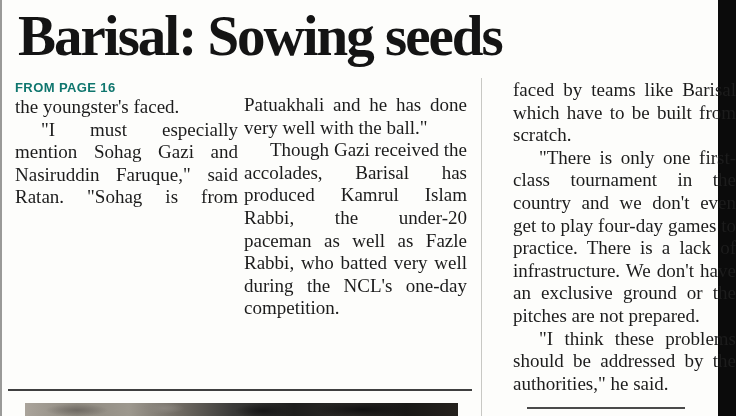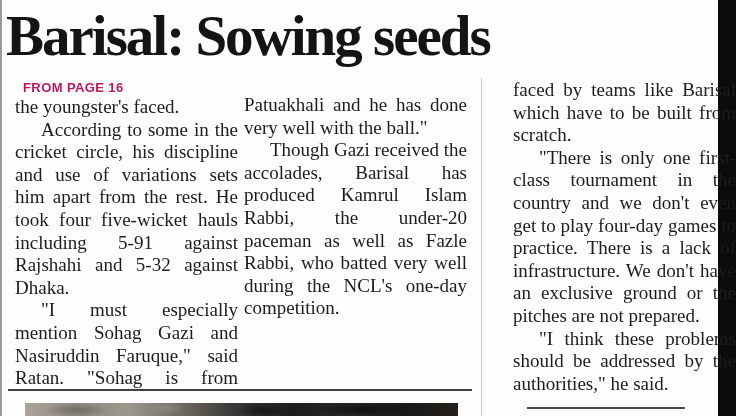--- a/index.html
+++ b/index.html
@@ -20,31 +20,30 @@
   }
   .edge-line{
     position:absolute;left:0;top:0;width:2px;height:416px;
     background:var(--edge-line);
   }
   .right-bar{
     position:absolute;left:718px;top:0;width:18px;height:416px;
     background:var(--right-bar);
   }
   .headline{
-    position:absolute;left:6px;top:6px;width:700px;
+    position:absolute;left:18px;top:6px;width:700px;
     font-size:57px;line-height:1.05;font-weight:700;
     letter-spacing:-2px;white-space:nowrap;
     color:#141414;
   }
   .kicker{
     position:absolute;left:15px;top:80px;width:222px;
     font-family:"Liberation Sans","DejaVu Sans",sans-serif;
     font-weight:700;font-size:13px;letter-spacing:.4px;
-    color:#be185d;
-    margin-left:8px;
+    color:#0f766e;
   }
   .col{
     position:absolute;width:223px;
     font-size:19px;line-height:22.6px;
     text-align:justify;
     color:var(--ink);
   }
   .col p{text-align:justify;}
   .col p.indent{text-indent:26px;}
   .col p.runover{text-align-last:justify;}
@@ -78,21 +77,20 @@
 
 <div class="edge-line"></div>
 <div class="right-bar"></div>
 
 <h1 class="headline">Barisal: Sowing seeds</h1>
 
 <div class="kicker">FROM PAGE 16</div>
 
 <div class="col col-1">
   <p>the youngster's faced.</p>
-  <p class="indent">According to some in the cricket circle, his discipline and use of variations sets him apart from the rest. He took four five-wicket hauls including 5-91 against Rajshahi and 5-32 against Dhaka.</p>
   <p class="indent runover">"I must especially mention Sohag Gazi and Nasiruddin Faruque," said Ratan. "Sohag is from</p>
 </div>
 
 <div class="col col-2">
   <p>Patuakhali and he has done very well with the ball."</p>
   <p class="indent">Though Gazi received the accolades, Barisal has produced Kamrul Islam Rabbi, the under-20 paceman as well as Fazle Rabbi, who batted very well during the NCL's one-day competition.</p>
 </div>
 
 <div class="col col-3">
   <p>faced by teams like Barisal which have to be built from scratch.</p>

